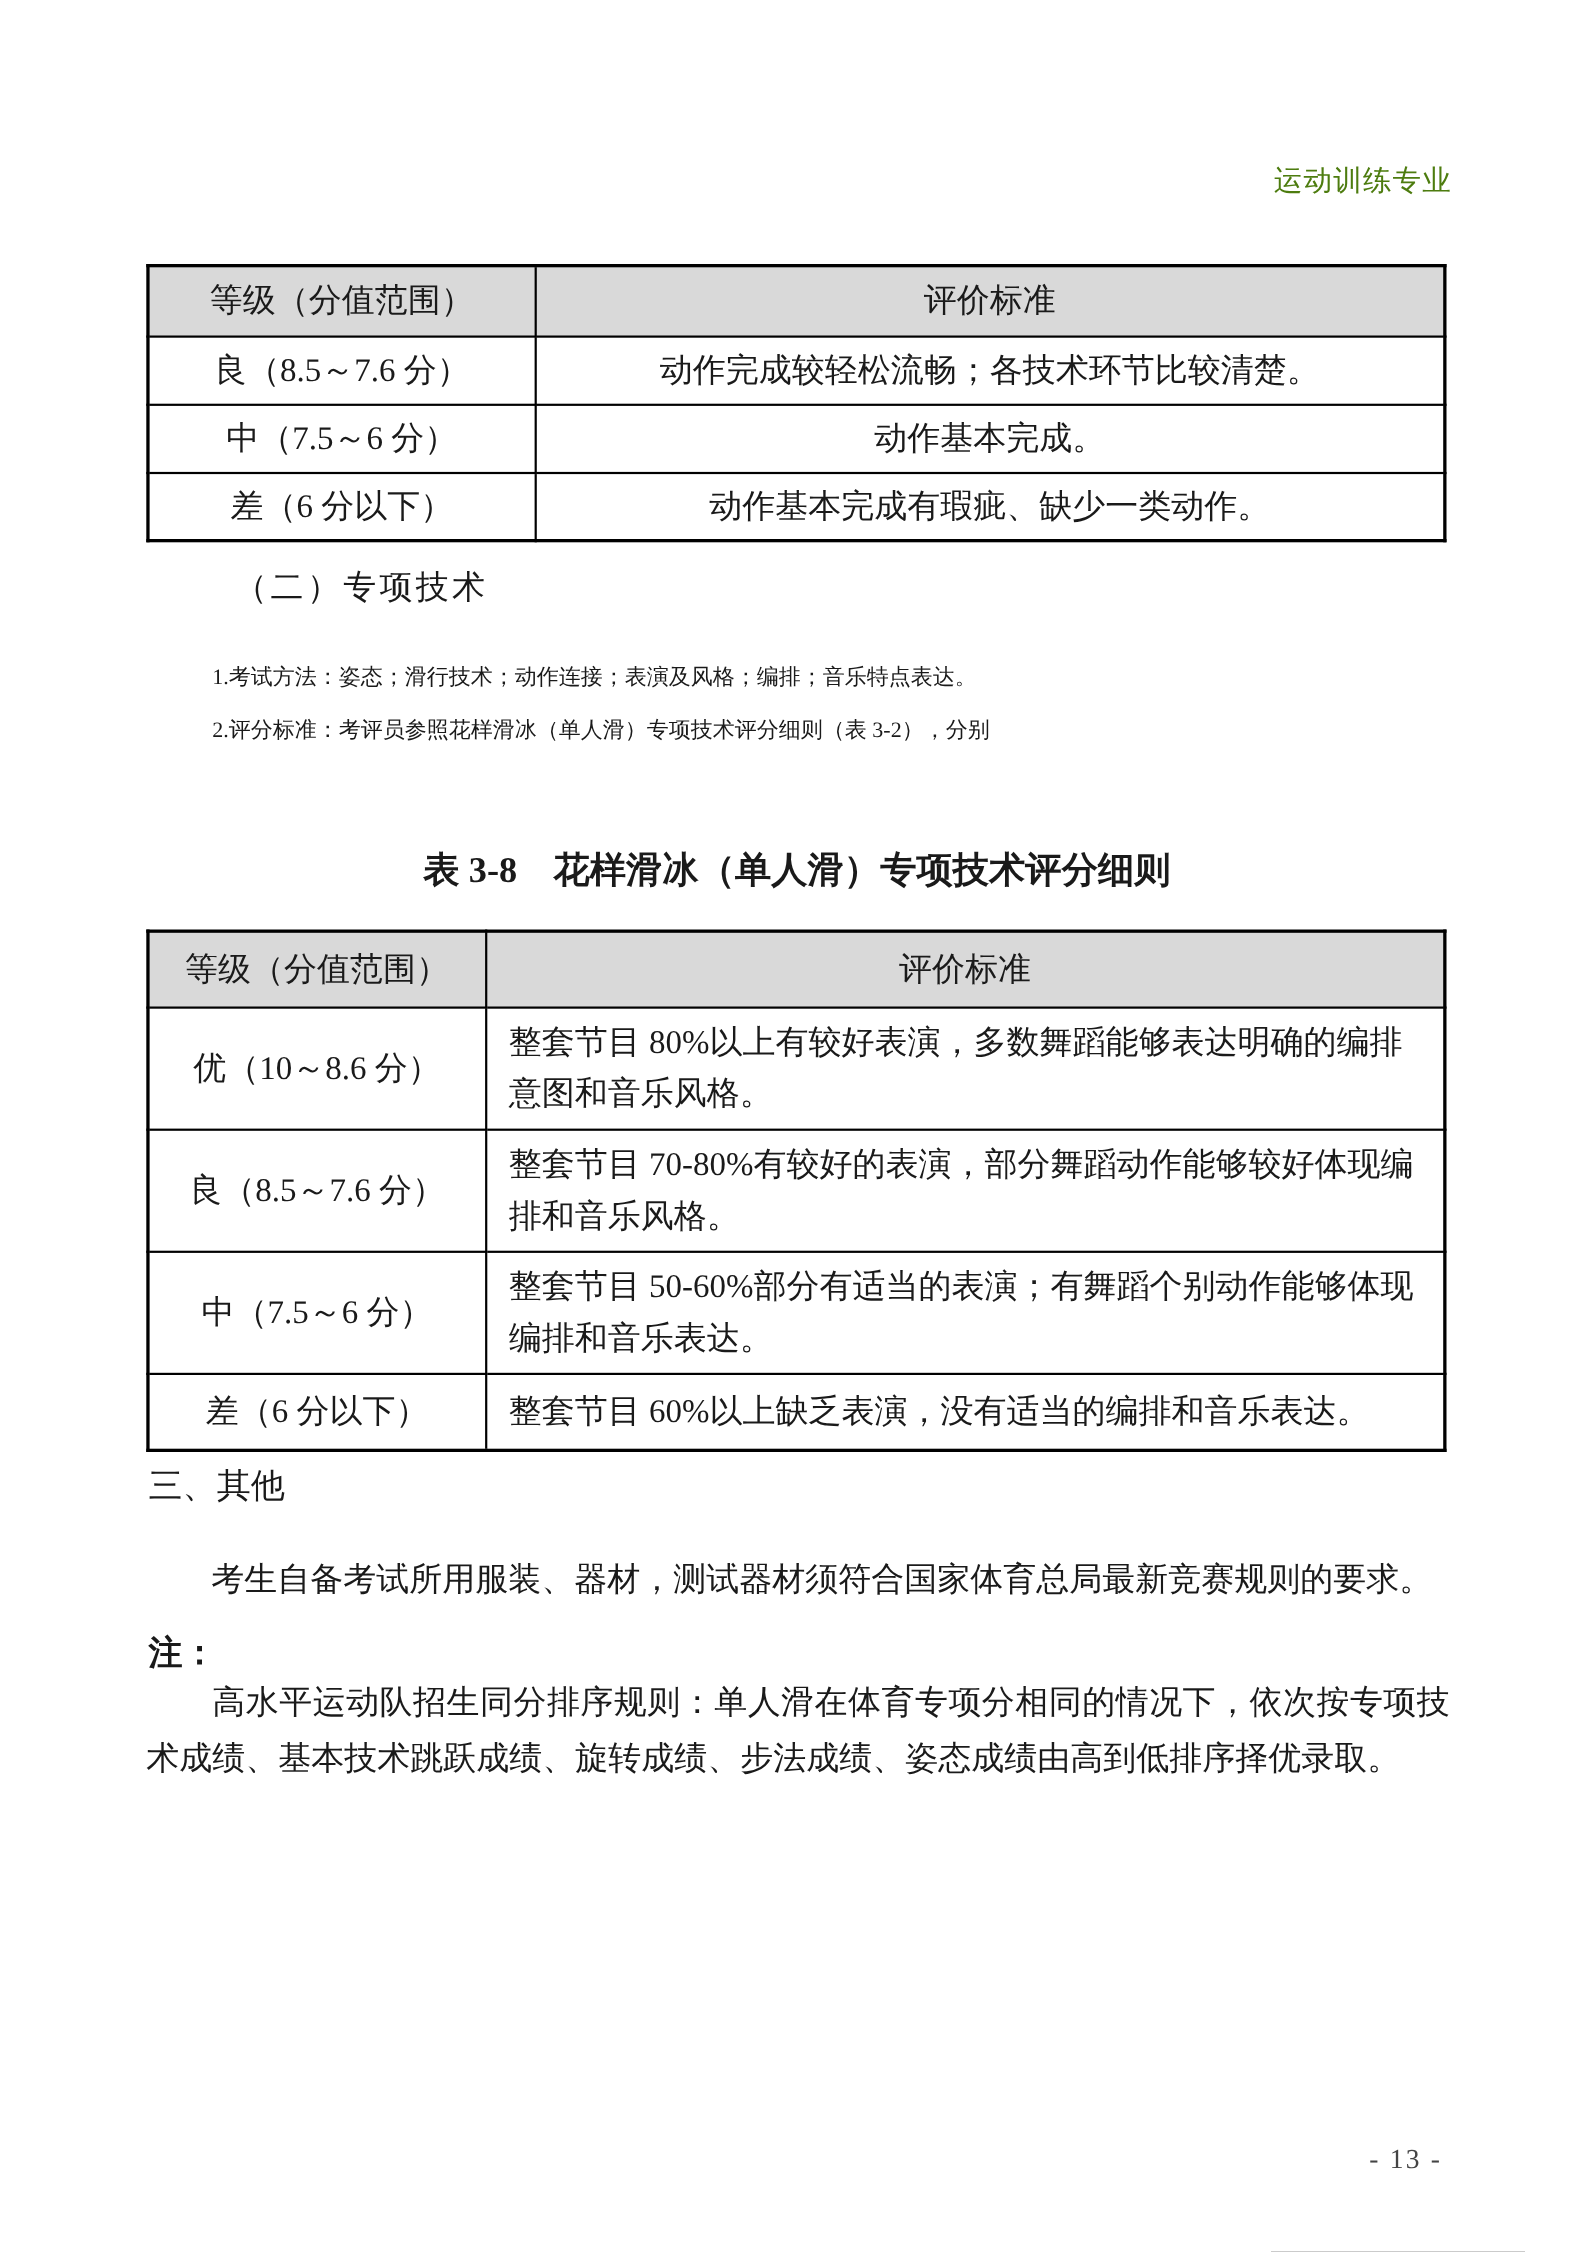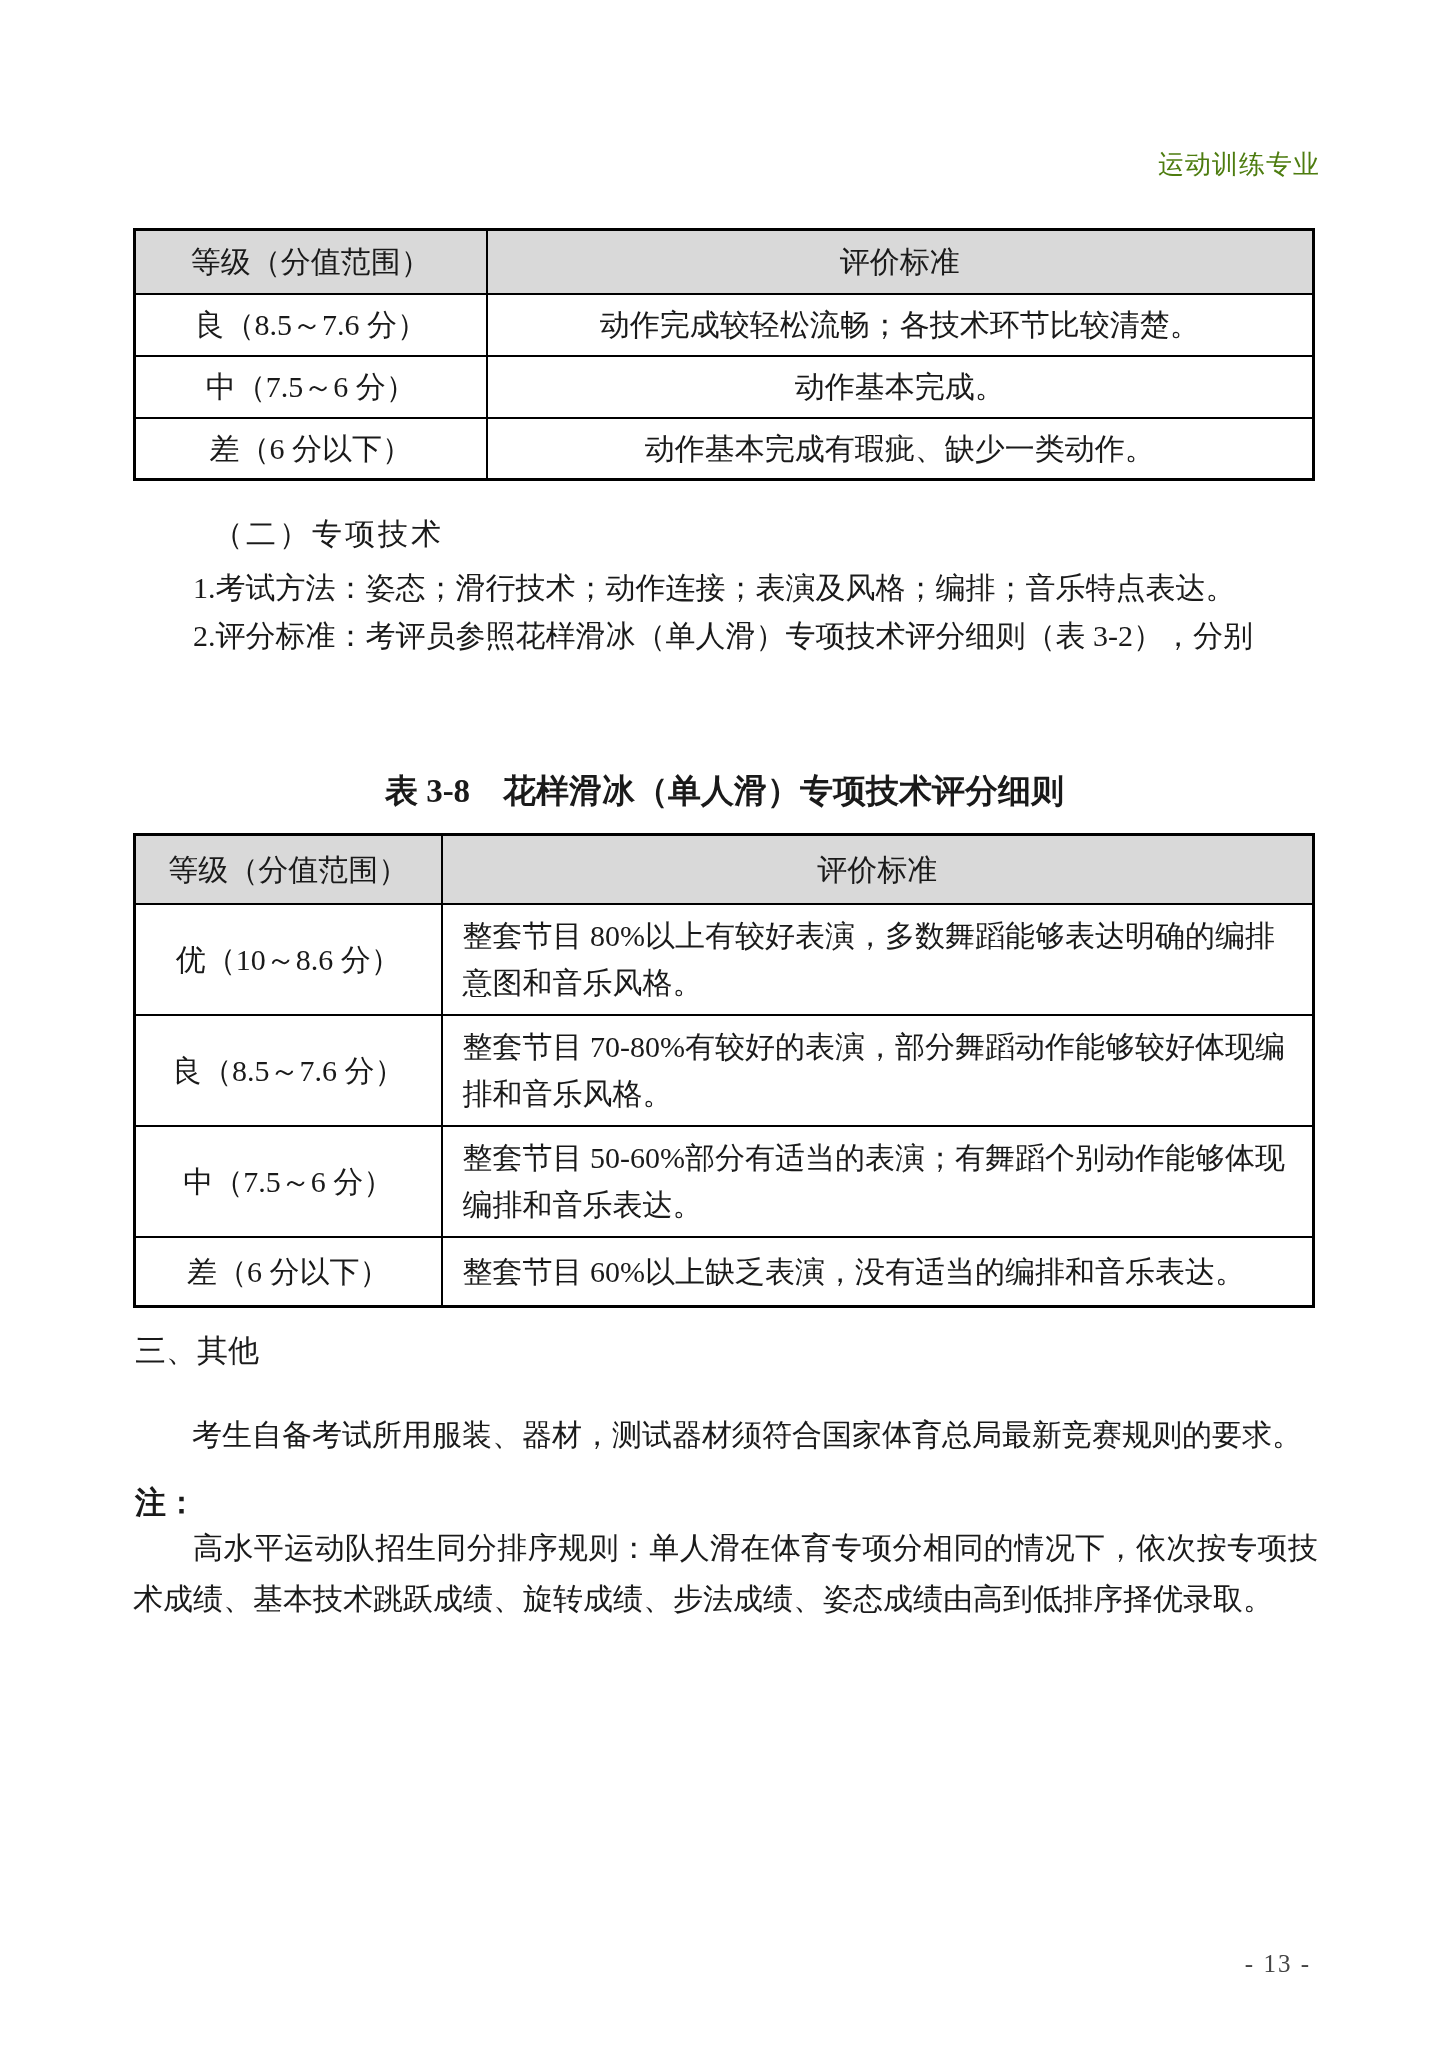--- a/index.html
+++ b/index.html
@@ -24,20 +24,21 @@
   }
 
   table.t {
     position: absolute;
     left: 133px;
     width: 1182px;
     border-collapse: collapse;
     table-layout: fixed;
     border: 3px solid #000;
     font-size: 30px;
+    margin-top: 12px;
   }
   table.t th, table.t td {
     border: 2px solid #000;
     font-weight: normal;
     vertical-align: middle;
     line-height: 47px;
     padding: 0;
   }
   table.t th {
     background: #d9d9d9;
@@ -61,22 +62,22 @@
   .sec2-head {
     position: absolute;
     left: 213px;
     top: 514px;
     font-size: 30px;
     letter-spacing: 3px;
   }
   .sec2-lines {
     position: absolute;
     left: 193px;
-    top: 564px;
-    font-size: 30px;
+    top: 592px;
+    font-size: 20px;
     line-height: 48px;
     white-space: nowrap;
   }
 
   .t2-title {
     position: absolute;
     left: 0;
     top: 769px;
     width: 1449px;
     text-align: center;

